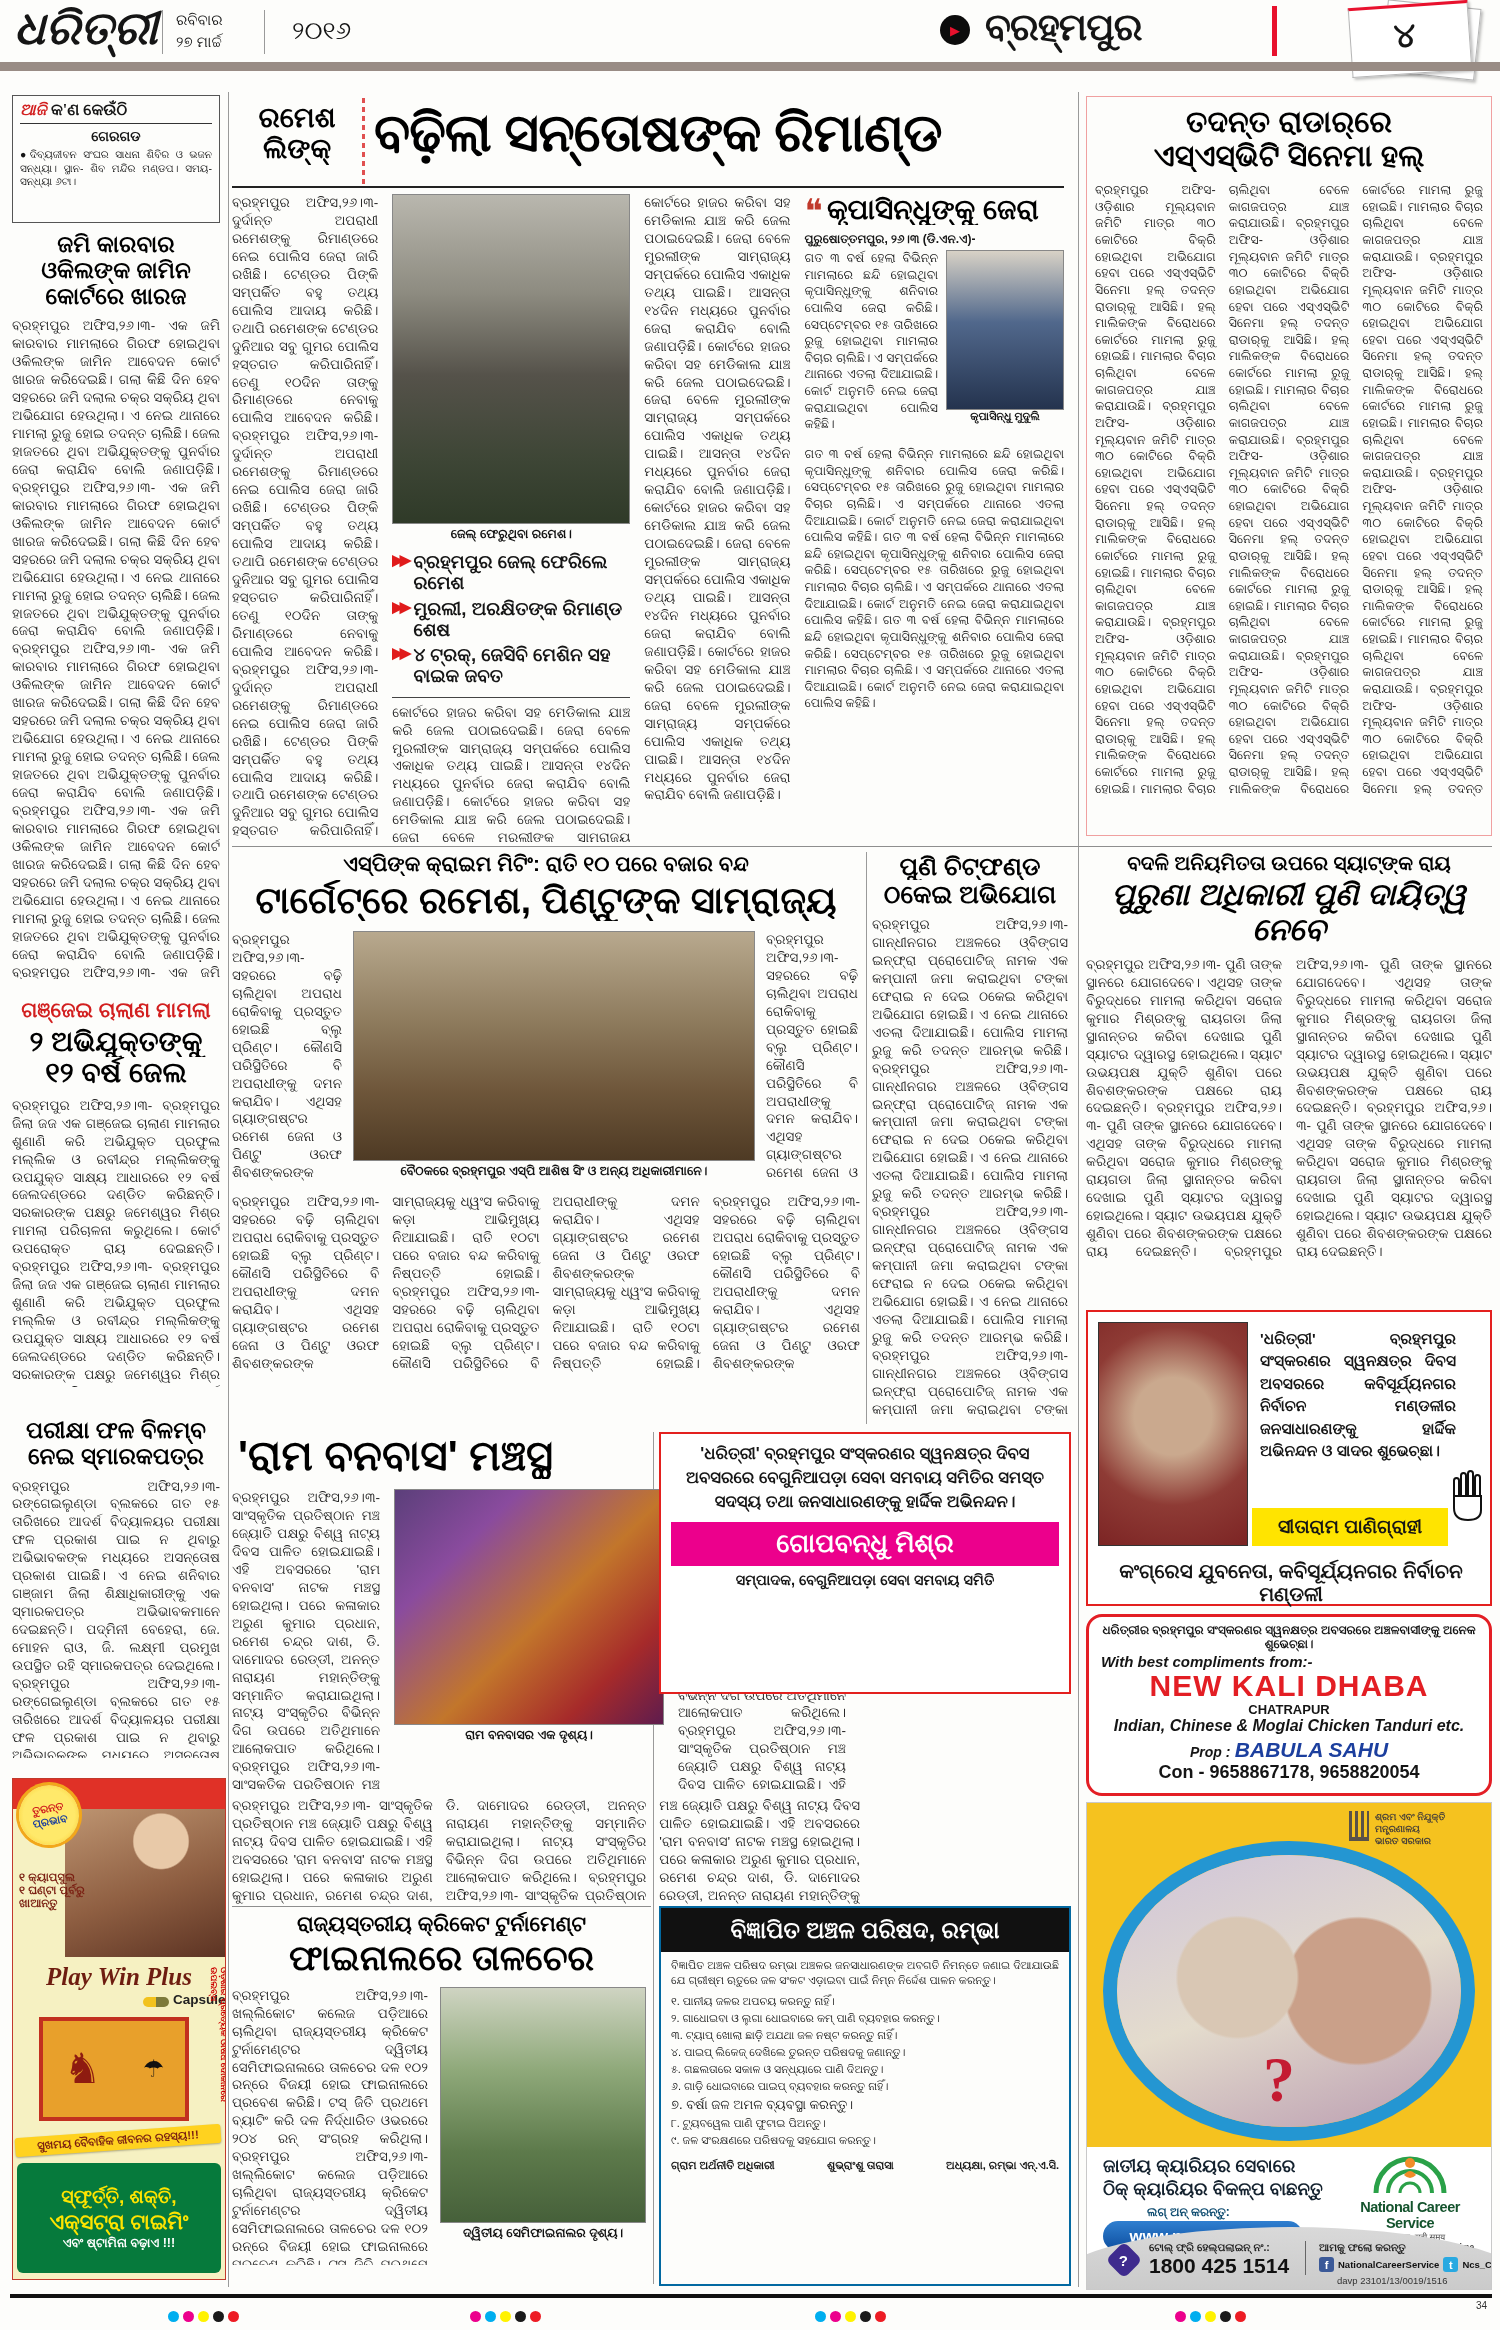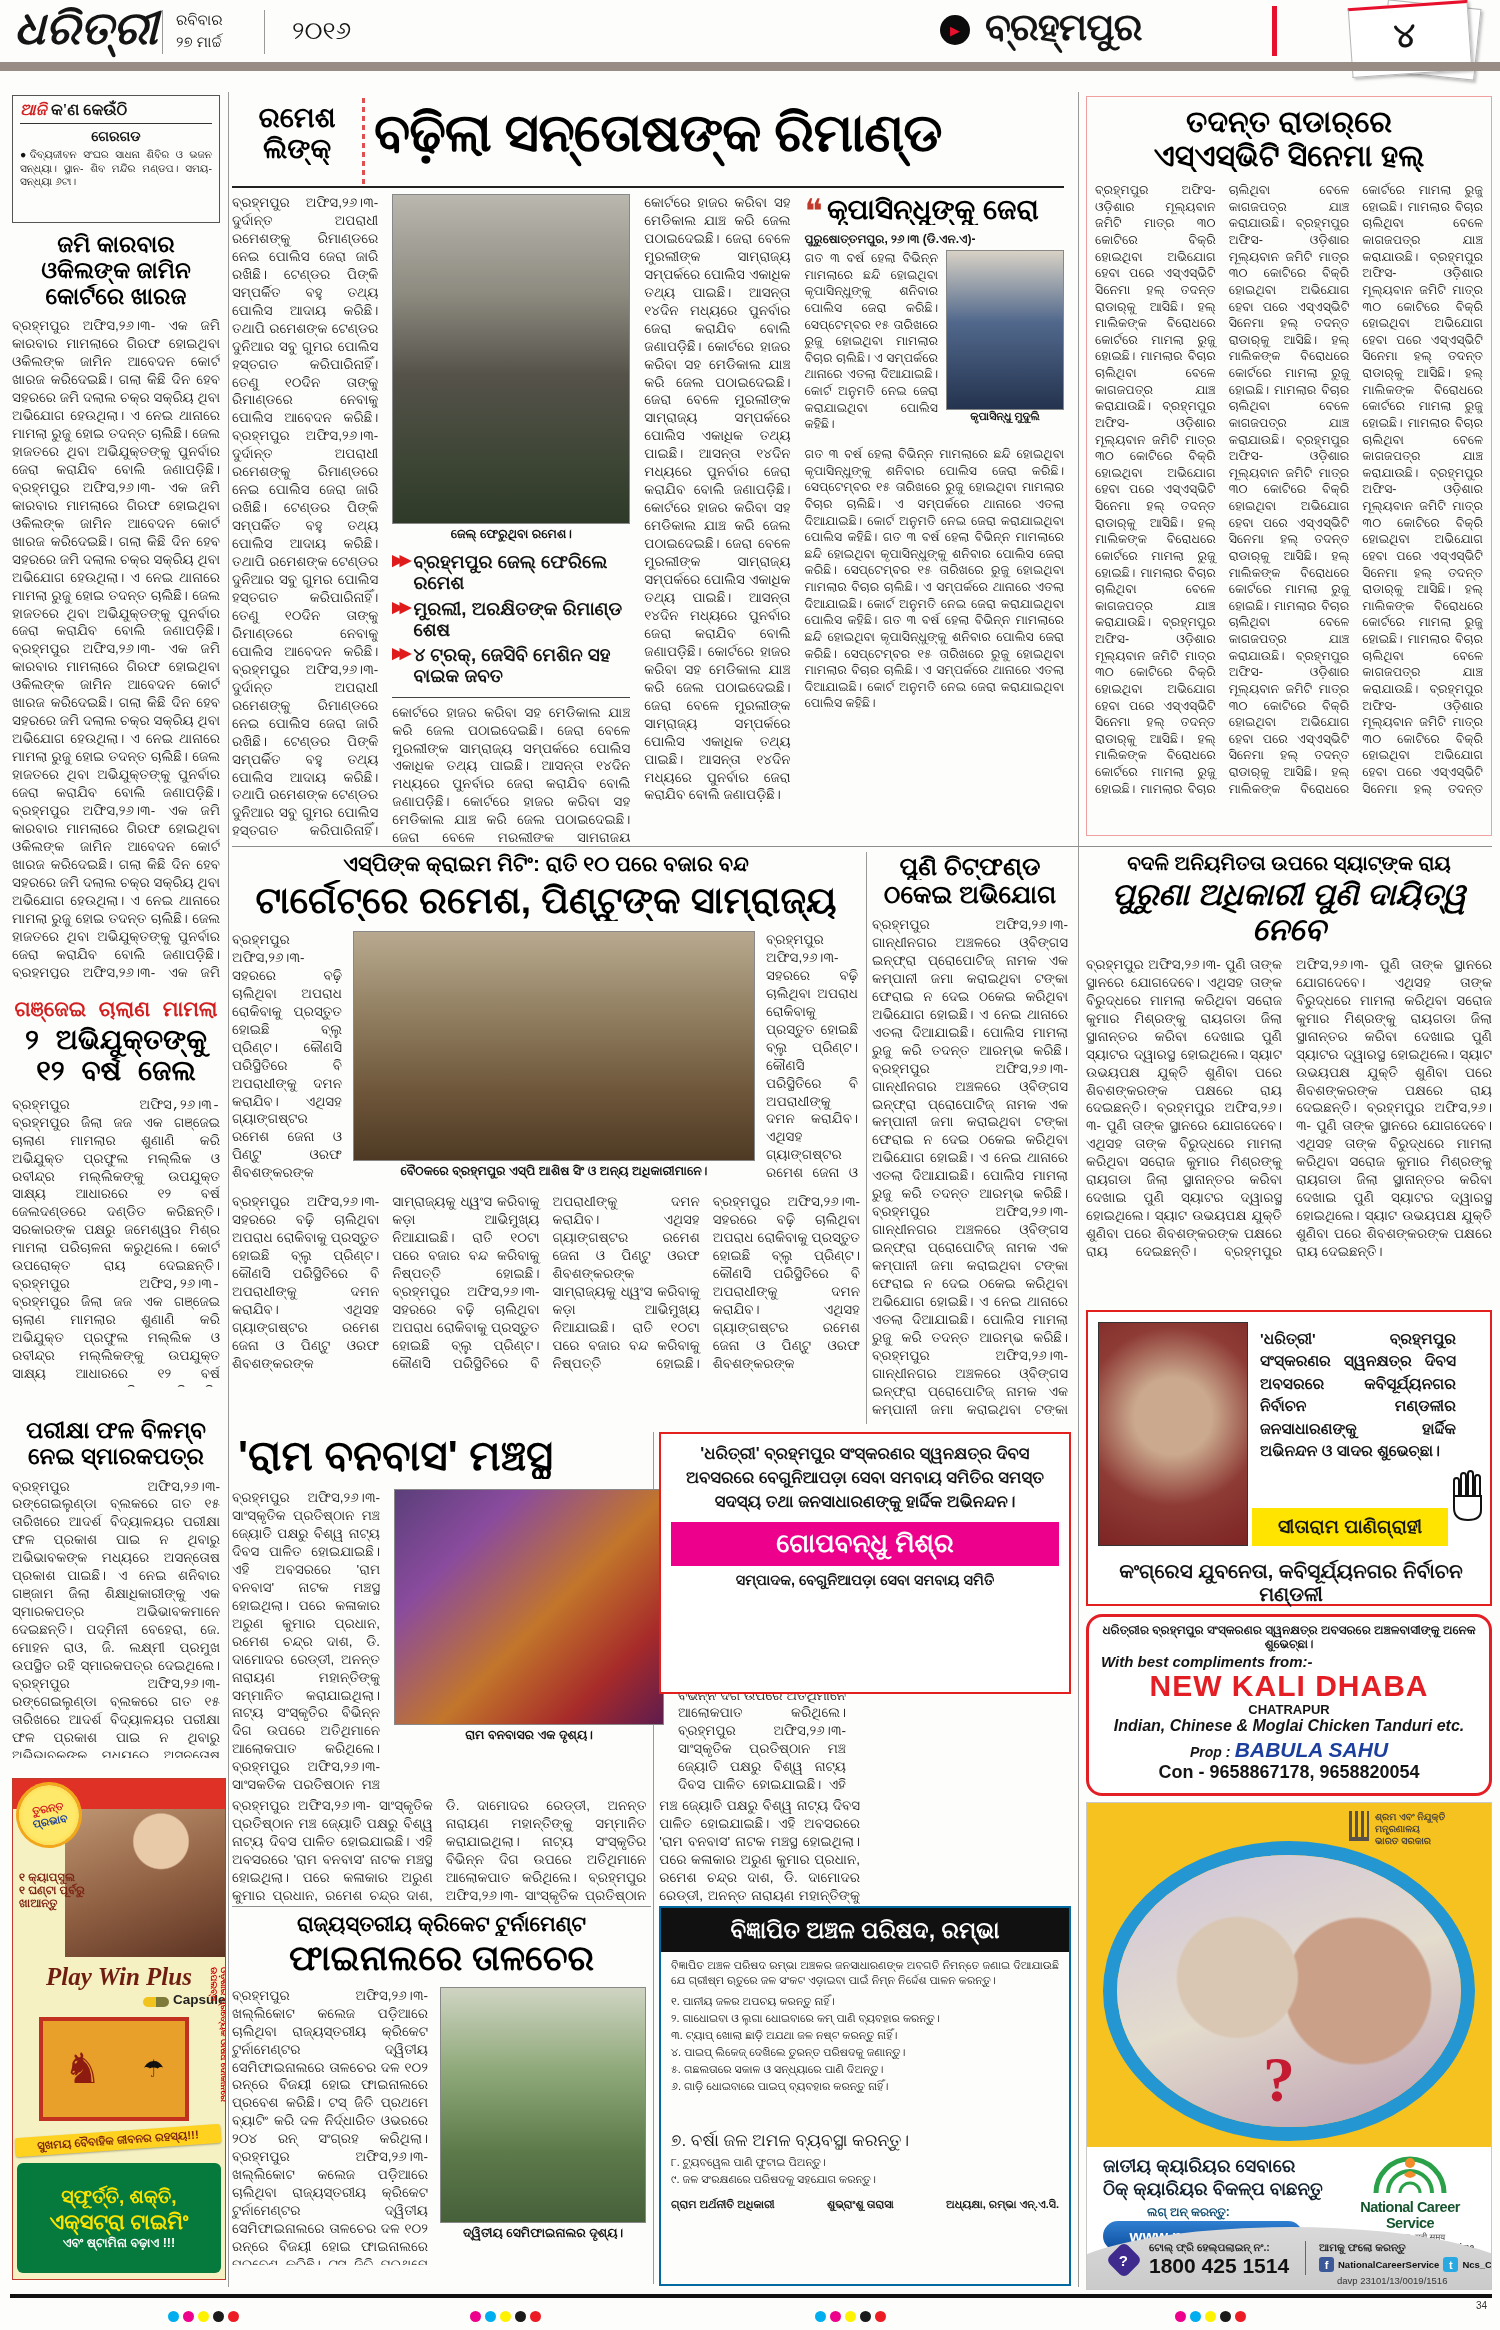--- a/index.html
+++ b/index.html
@@ -81,21 +81,21 @@
     <div class="jst" style="font-size:10.5px;line-height:1.3;margin-top:3px;">●ଦିବ୍ୟଜୀବନ ସଂଘର ସାଧନା ଶିବିର ଓ ଭଜନ ସନ୍ଧ୍ୟା। ସ୍ଥାନ- ଶିବ ମନ୍ଦିର ମଣ୍ଡପ। ସମୟ- ସନ୍ଧ୍ୟା ୬ଟା।</div>
   </div>
 
   <div class="abs" style="left:12px;top:232px;width:208px;height:760px;">
     <div class="hl ctr" style="font-size:23px;">ଜମି କାରବାର</div>
     <div class="hl ctr" style="font-size:23px;">ଓକିଲଙ୍କ ଜାମିନ</div>
     <div class="hl ctr" style="font-size:23px;margin-bottom:8px;">କୋର୍ଟରେ ଖାରଜ</div>
     <div class="body-txt" style="height:662px;">ବ୍ରହ୍ମପୁର ଅଫିସ,୨୬।୩- ଏକ ଜମି କାରବାର ମାମଲାରେ ଗିରଫ ହୋଇଥିବା ଓକିଲଙ୍କ ଜାମିନ ଆବେଦନ କୋର୍ଟ ଖାରଜ କରିଦେଇଛି। ଗଲା କିଛି ଦିନ ହେବ ସହରରେ ଜମି ଦଲାଲ ଚକ୍ର ସକ୍ରିୟ ଥିବା ଅଭିଯୋଗ ହେଉଥିଲା। ଏ ନେଇ ଥାନାରେ ମାମଲା ରୁଜୁ ହୋଇ ତଦନ୍ତ ଚାଲିଛି। ଜେଲ ହାଜତରେ ଥିବା ଅଭିଯୁକ୍ତଙ୍କୁ ପୁନର୍ବାର ଜେରା କରାଯିବ ବୋଲି ଜଣାପଡ଼ିଛି। ବ୍ରହ୍ମପୁର ଅଫିସ,୨୬।୩- ଏକ ଜମି କାରବାର ମାମଲାରେ ଗିରଫ ହୋଇଥିବା ଓକିଲଙ୍କ ଜାମିନ ଆବେଦନ କୋର୍ଟ ଖାରଜ କରିଦେଇଛି। ଗଲା କିଛି ଦିନ ହେବ ସହରରେ ଜମି ଦଲାଲ ଚକ୍ର ସକ୍ରିୟ ଥିବା ଅଭିଯୋଗ ହେଉଥିଲା। ଏ ନେଇ ଥାନାରେ ମାମଲା ରୁଜୁ ହୋଇ ତଦନ୍ତ ଚାଲିଛି। ଜେଲ ହାଜତରେ ଥିବା ଅଭିଯୁକ୍ତଙ୍କୁ ପୁନର୍ବାର ଜେରା କରାଯିବ ବୋଲି ଜଣାପଡ଼ିଛି। ବ୍ରହ୍ମପୁର ଅଫିସ,୨୬।୩- ଏକ ଜମି କାରବାର ମାମଲାରେ ଗିରଫ ହୋଇଥିବା ଓକିଲଙ୍କ ଜାମିନ ଆବେଦନ କୋର୍ଟ ଖାରଜ କରିଦେଇଛି। ଗଲା କିଛି ଦିନ ହେବ ସହରରେ ଜମି ଦଲାଲ ଚକ୍ର ସକ୍ରିୟ ଥିବା ଅଭିଯୋଗ ହେଉଥିଲା। ଏ ନେଇ ଥାନାରେ ମାମଲା ରୁଜୁ ହୋଇ ତଦନ୍ତ ଚାଲିଛି। ଜେଲ ହାଜତରେ ଥିବା ଅଭିଯୁକ୍ତଙ୍କୁ ପୁନର୍ବାର ଜେରା କରାଯିବ ବୋଲି ଜଣାପଡ଼ିଛି। ବ୍ରହ୍ମପୁର ଅଫିସ,୨୬।୩- ଏକ ଜମି କାରବାର ମାମଲାରେ ଗିରଫ ହୋଇଥିବା ଓକିଲଙ୍କ ଜାମିନ ଆବେଦନ କୋର୍ଟ ଖାରଜ କରିଦେଇଛି। ଗଲା କିଛି ଦିନ ହେବ ସହରରେ ଜମି ଦଲାଲ ଚକ୍ର ସକ୍ରିୟ ଥିବା ଅଭିଯୋଗ ହେଉଥିଲା। ଏ ନେଇ ଥାନାରେ ମାମଲା ରୁଜୁ ହୋଇ ତଦନ୍ତ ଚାଲିଛି। ଜେଲ ହାଜତରେ ଥିବା ଅଭିଯୁକ୍ତଙ୍କୁ ପୁନର୍ବାର ଜେରା କରାଯିବ ବୋଲି ଜଣାପଡ଼ିଛି। ବ୍ରହ୍ମପୁର ଅଫିସ,୨୬।୩- ଏକ ଜମି କାରବାର ମାମଲାରେ ଗିରଫ ହୋଇଥିବା ଓକିଲଙ୍କ ଜାମିନ ଆବେଦନ କୋର୍ଟ ଖାରଜ କରିଦେଇଛି। ଗଲା କିଛି ଦିନ ହେବ ସହରରେ ଜମି ଦଲାଲ ଚକ୍ର ସକ୍ରିୟ ଥିବା ଅଭିଯୋଗ ହେଉଥିଲା। ଏ ନେଇ ଥାନାରେ ମାମଲା ରୁଜୁ ହୋଇ ତଦନ୍ତ ଚାଲିଛି। ଜେଲ ହାଜତରେ ଥିବା ଅଭିଯୁକ୍ତଙ୍କୁ ପୁନର୍ବାର ଜେରା କରାଯିବ ବୋଲି ଜଣାପଡ଼ିଛି। ବ୍ରହ୍ମପୁର ଅଫିସ,୨୬।୩- ଏକ ଜମି କାରବାର ମାମଲାରେ ଗିରଫ ହୋଇଥିବା ଓକିଲଙ୍କ ଜାମିନ ଆବେଦନ କୋର୍ଟ ଖାରଜ କରିଦେଇଛି। ଗଲା କିଛି ଦିନ ହେବ ସହରରେ ଜମି ଦଲାଲ ଚକ୍ର ସକ୍ରିୟ ଥିବା ଅଭିଯୋଗ ହେଉଥିଲା। ଏ ନେଇ ଥାନାରେ ମାମଲା ରୁଜୁ ହୋଇ ତଦନ୍ତ ଚାଲିଛି। ଜେଲ ହାଜତରେ ଥିବା ଅଭିଯୁକ୍ତଙ୍କୁ ପୁନର୍ବାର ଜେରା କରାଯିବ ବୋଲି ଜଣାପଡ଼ିଛି।</div>
   </div>
 
-  <div class="abs" style="left:12px;top:998px;width:208px;height:410px;font-family:Liberation Mono, monospace;">
+  <div class="abs" style="left:12px;top:998px;width:208px;height:410px;">
     <div class="kicker-red ctr" style="font-size:21px;">ଗଞ୍ଜେଇ ଚାଲାଣ ମାମଲା</div>
     <div class="hl ctr" style="font-size:28px;margin-top:4px;">୨ ଅଭିଯୁକ୍ତଙ୍କୁ</div>
     <div class="hl ctr" style="font-size:28px;margin-bottom:8px;">୧୨ ବର୍ଷ ଜେଲ</div>
     <div class="body-txt" style="height:290px;">ବ୍ରହ୍ମପୁର ଅଫିସ,୨୬।୩- ବ୍ରହ୍ମପୁର ଜିଲା ଜଜ ଏକ ଗଞ୍ଜେଇ ଚାଲାଣ ମାମଲାର ଶୁଣାଣି କରି ଅଭିଯୁକ୍ତ ପ୍ରଫୁଲ ମଲ୍ଲିକ ଓ ରବୀନ୍ଦ୍ର ମଲ୍ଲିକଙ୍କୁ ଉପଯୁକ୍ତ ସାକ୍ଷ୍ୟ ଆଧାରରେ ୧୨ ବର୍ଷ ଜେଲଦଣ୍ଡରେ ଦଣ୍ଡିତ କରିଛନ୍ତି। ସରକାରଙ୍କ ପକ୍ଷରୁ ଜମେଶ୍ୱର ମିଶ୍ର ମାମଲା ପରିଚାଳନା କରୁଥିଲେ। କୋର୍ଟ ଉପରୋକ୍ତ ରାୟ ଦେଇଛନ୍ତି। ବ୍ରହ୍ମପୁର ଅଫିସ,୨୬।୩- ବ୍ରହ୍ମପୁର ଜିଲା ଜଜ ଏକ ଗଞ୍ଜେଇ ଚାଲାଣ ମାମଲାର ଶୁଣାଣି କରି ଅଭିଯୁକ୍ତ ପ୍ରଫୁଲ ମଲ୍ଲିକ ଓ ରବୀନ୍ଦ୍ର ମଲ୍ଲିକଙ୍କୁ ଉପଯୁକ୍ତ ସାକ୍ଷ୍ୟ ଆଧାରରେ ୧୨ ବର୍ଷ ଜେଲଦଣ୍ଡରେ ଦଣ୍ଡିତ କରିଛନ୍ତି। ସରକାରଙ୍କ ପକ୍ଷରୁ ଜମେଶ୍ୱର ମିଶ୍ର ମାମଲା ପରିଚାଳନା କରୁଥିଲେ। କୋର୍ଟ ଉପରୋକ୍ତ ରାୟ ଦେଇଛନ୍ତି। ବ୍ରହ୍ମପୁର ଅଫିସ,୨୬।୩- ବ୍ରହ୍ମପୁର ଜିଲା ଜଜ ଏକ ଗଞ୍ଜେଇ ଚାଲାଣ ମାମଲାର ଶୁଣାଣି କରି ଅଭିଯୁକ୍ତ ପ୍ରଫୁଲ ମଲ୍ଲିକ ଓ ରବୀନ୍ଦ୍ର ମଲ୍ଲିକଙ୍କୁ ଉପଯୁକ୍ତ ସାକ୍ଷ୍ୟ ଆଧାରରେ ୧୨ ବର୍ଷ ଜେଲଦଣ୍ଡରେ ଦଣ୍ଡିତ କରିଛନ୍ତି। ସରକାରଙ୍କ ପକ୍ଷରୁ ଜମେଶ୍ୱର ମିଶ୍ର ମାମଲା ପରିଚାଳନା କରୁଥିଲେ। କୋର୍ଟ ଉପରୋକ୍ତ ରାୟ ଦେଇଛନ୍ତି।</div>
   </div>
 
   <div class="abs" style="left:12px;top:1418px;width:208px;height:352px;">
     <div class="hl ctr" style="font-size:23px;">ପରୀକ୍ଷା ଫଳ ବିଳମ୍ବ</div>
     <div class="hl ctr" style="font-size:23px;margin-bottom:8px;">ନେଇ ସ୍ମାରକପତ୍ର</div>
     <div class="body-txt" style="height:280px;">ବ୍ରହ୍ମପୁର ଅଫିସ,୨୬।୩- ରଙ୍ଗେଇଲୁଣ୍ଡା ବ୍ଲକରେ ଗତ ୧୫ ତାରିଖରେ ଆଦର୍ଶ ବିଦ୍ୟାଳୟର ପରୀକ୍ଷା ଫଳ ପ୍ରକାଶ ପାଇ ନ ଥିବାରୁ ଅଭିଭାବକଙ୍କ ମଧ୍ୟରେ ଅସନ୍ତୋଷ ପ୍ରକାଶ ପାଇଛି। ଏ ନେଇ ଶନିବାର ଗଞ୍ଜାମ ଜିଲା ଶିକ୍ଷାଧିକାରୀଙ୍କୁ ଏକ ସ୍ମାରକପତ୍ର ଅଭିଭାବକମାନେ ଦେଇଛନ୍ତି। ପଦ୍ମିନୀ ବେହେରା, ଜେ. ମୋହନ ରାଓ, ଜି. ଲକ୍ଷ୍ମୀ ପ୍ରମୁଖ ଉପସ୍ଥିତ ରହି ସ୍ମାରକପତ୍ର ଦେଇଥିଲେ। ବ୍ରହ୍ମପୁର ଅଫିସ,୨୬।୩- ରଙ୍ଗେଇଲୁଣ୍ଡା ବ୍ଲକରେ ଗତ ୧୫ ତାରିଖରେ ଆଦର୍ଶ ବିଦ୍ୟାଳୟର ପରୀକ୍ଷା ଫଳ ପ୍ରକାଶ ପାଇ ନ ଥିବାରୁ ଅଭିଭାବକଙ୍କ ମଧ୍ୟରେ ଅସନ୍ତୋଷ ପ୍ରକାଶ ପାଇଛି। ଏ ନେଇ ଶନିବାର ଗଞ୍ଜାମ ଜିଲା ଶିକ୍ଷାଧିକାରୀଙ୍କୁ ଏକ ସ୍ମାରକପତ୍ର ଅଭିଭାବକମାନେ ଦେଇଛନ୍ତି। ପଦ୍ମିନୀ ବେହେରା, ଜେ. ମୋହନ ରାଓ, ଜି. ଲକ୍ଷ୍ମୀ ପ୍ରମୁଖ ଉପସ୍ଥିତ ରହି ସ୍ମାରକପତ୍ର ଦେଇଥିଲେ।</div>
@@ -241,21 +241,21 @@
     <div class="band" style="height:44px;background:#111;color:#fff;font-size:23px;">ବିଜ୍ଞାପିତ ଅଞ୍ଚଳ ପରିଷଦ, ରମ୍ଭା</div>
     <div style="padding:6px 10px;">
       <div class="jst" style="font-size:11px;line-height:1.35;">ବିଜ୍ଞାପିତ ଅଞ୍ଚଳ ପରିଷଦ ରମ୍ଭା ଅଞ୍ଚଳର ଜନସାଧାରଣଙ୍କ ଅବଗତି ନିମନ୍ତେ ଜଣାଇ ଦିଆଯାଉଛି ଯେ ଗ୍ରୀଷ୍ମ ଋତୁରେ ଜଳ ସଂକଟ ଏଡ଼ାଇବା ପାଇଁ ନିମ୍ନ ନିର୍ଦ୍ଦେଶ ପାଳନ କରନ୍ତୁ।</div>
       <div style="margin-top:5px;">
         <div style="font-size:11px;line-height:1.55;">୧. ପାନୀୟ ଜଳର ଅପଚୟ କରନ୍ତୁ ନାହିଁ।</div>
         <div style="font-size:11px;line-height:1.55;">୨. ଗାଧୋଇବା ଓ ଲୁଗା ଧୋଇବାରେ କମ୍ ପାଣି ବ୍ୟବହାର କରନ୍ତୁ।</div>
         <div style="font-size:11px;line-height:1.55;">୩. ଟ୍ୟାପ୍ ଖୋଲା ଛାଡ଼ି ଅଯଥା ଜଳ ନଷ୍ଟ କରନ୍ତୁ ନାହିଁ।</div>
         <div style="font-size:11px;line-height:1.55;">୪. ପାଇପ୍ ଲିକେଜ୍ ଦେଖିଲେ ତୁରନ୍ତ ପରିଷଦକୁ ଜଣାନ୍ତୁ।</div>
         <div style="font-size:11px;line-height:1.55;">୫. ଗଛଲତାରେ ସକାଳ ଓ ସନ୍ଧ୍ୟାରେ ପାଣି ଦିଅନ୍ତୁ।</div>
         <div style="font-size:11px;line-height:1.55;">୬. ଗାଡ଼ି ଧୋଇବାରେ ପାଇପ୍ ବ୍ୟବହାର କରନ୍ତୁ ନାହିଁ।</div>
-        <div style="font-size:17px;line-height:1.55;margin-top:33px;">୭. ବର୍ଷା ଜଳ ଅମଳ ବ୍ୟବସ୍ଥା କରନ୍ତୁ।</div>
+        <div style="font-size:13px;line-height:1.55;">୭. ବର୍ଷା ଜଳ ଅମଳ ବ୍ୟବସ୍ଥା କରନ୍ତୁ।</div>
         <div style="font-size:11px;line-height:1.55;">୮. ଟ୍ୟୁବୱେଲ ପାଣି ଫୁଟାଇ ପିଅନ୍ତୁ।</div>
         <div style="font-size:11px;line-height:1.55;">୯. ଜଳ ସଂରକ୍ଷଣରେ ପରିଷଦକୁ ସହଯୋଗ କରନ୍ତୁ।</div>
       </div>
       <div style="display:flex;justify-content:space-between;margin-top:10px;">
         <span class="bold" style="font-size:11px;">ଗ୍ରାମ ଅର୍ଥନୀତି ଅଧିକାରୀ</span>
         <span class="bold" style="font-size:11px;">ଶୁଭ୍ରାଂଶୁ ତାରାସା</span>
         <span class="bold" style="font-size:11px;">ଅଧ୍ୟକ୍ଷା, ରମ୍ଭା ଏନ୍.ଏ.ସି.</span>
       </div>
     </div>
   </div>

